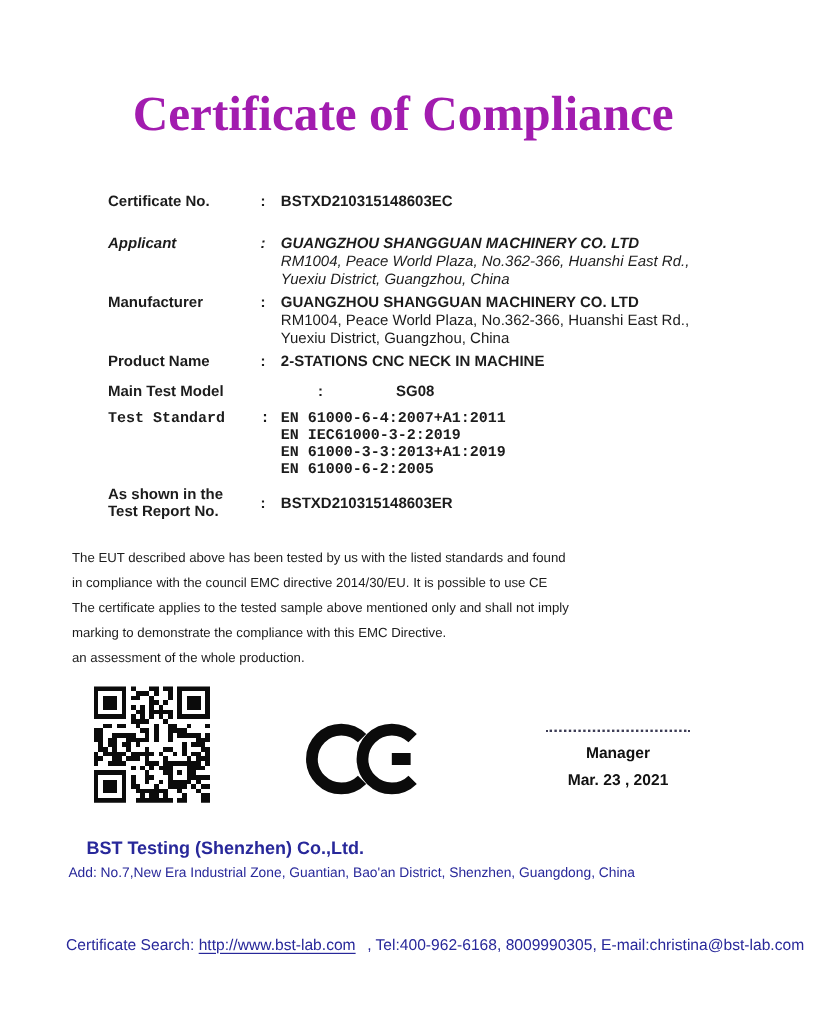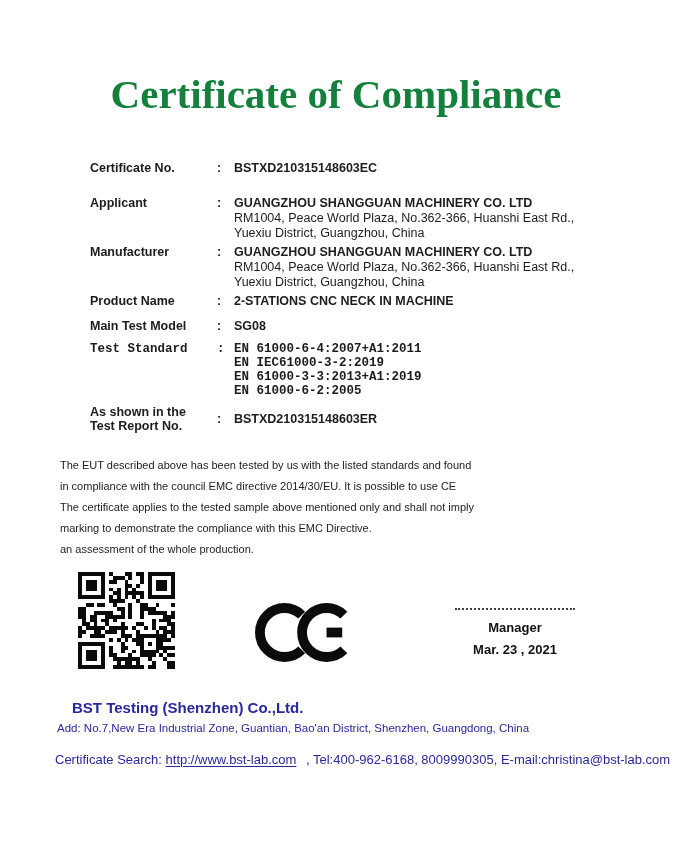--- a/index.html
+++ b/index.html
@@ -5,33 +5,33 @@
   * { margin:0; padding:0; box-sizing:border-box; }
   html,body { background:#ffffff; }
   .page {
     position:relative; width:698px; height:862px; margin:0 auto;
     background:#ffffff; overflow:hidden;
     font-family:"Liberation Sans", sans-serif; color:#1c1c1c;
   }
   .title {
     position:absolute; top:70px; left:0; width:672px; text-align:center;
     font-family:"Liberation Serif", serif; font-weight:bold; font-size:41px;
-    color:#15803d;
+    color:#a21caf;
   }
   .details { position:absolute; top:158px; left:90px; width:540px; font-size:12.5px; }
   .row { display:grid; grid-template-columns:127px 17px 1fr; line-height:15px; }
   .row .lbl { font-weight:bold; }
   .row .colon { font-weight:bold; }
   .row .val { font-weight:bold; }
   .row .addr { font-weight:normal; }
   .r-cert  { margin-top:3px; }
-  .r-appl  { margin-top:20px; }
+  .r-appl  { margin-top:20px;font-style:italic; }
   .r-manu  { margin-top:4px; }
   .r-prod  { margin-top:4px; }
-  .r-model { margin-top:10px; }
+  .r-model { margin-top:10px;gap:48px; }
   .r-std   { margin-top:8px;font-family:Liberation Mono, monospace; }
   .r-std .val div, .r-std { line-height:14px; }
   .r-rep   { margin-top:7px; }
   .r-rep .lbl { line-height:14px; }
   .r-rep .colon, .r-rep .val { display:flex; align-items:center; }
   .statement {
     position:absolute; top:455px; left:60px; width:610px;
     font-size:11px; line-height:21px; color:#1c1c1c;
   }
   .qr { position:absolute; left:78px; top:572px; width:97px; height:97px; }
@@ -41,21 +41,21 @@
   .sig-name, .sig-title, .sig-date { font-weight:bold; font-size:13px; line-height:22px; color:#111; }
   .footer-company {
     position:absolute; left:72px; top:699px;
     font-size:15px; font-weight:bold; color:#28289a;
   }
   .footer-address {
     position:absolute; left:57px; top:722px;
     font-size:11.5px; color:#28289a;
   }
   .footer-search {
-    position:absolute; left:55px; top:752px;
+    position:absolute; left:55px; top:780px;
     font-size:13px; color:#28289a; white-space:nowrap;
   }
   .footer-search a { color:#28289a; text-decoration:underline; text-underline-offset:2px; cursor:pointer; }
   .footer-search .contact { margin-left:6px; }
 </style>
 </head>
 <body>
 
 <div class="page">
 

